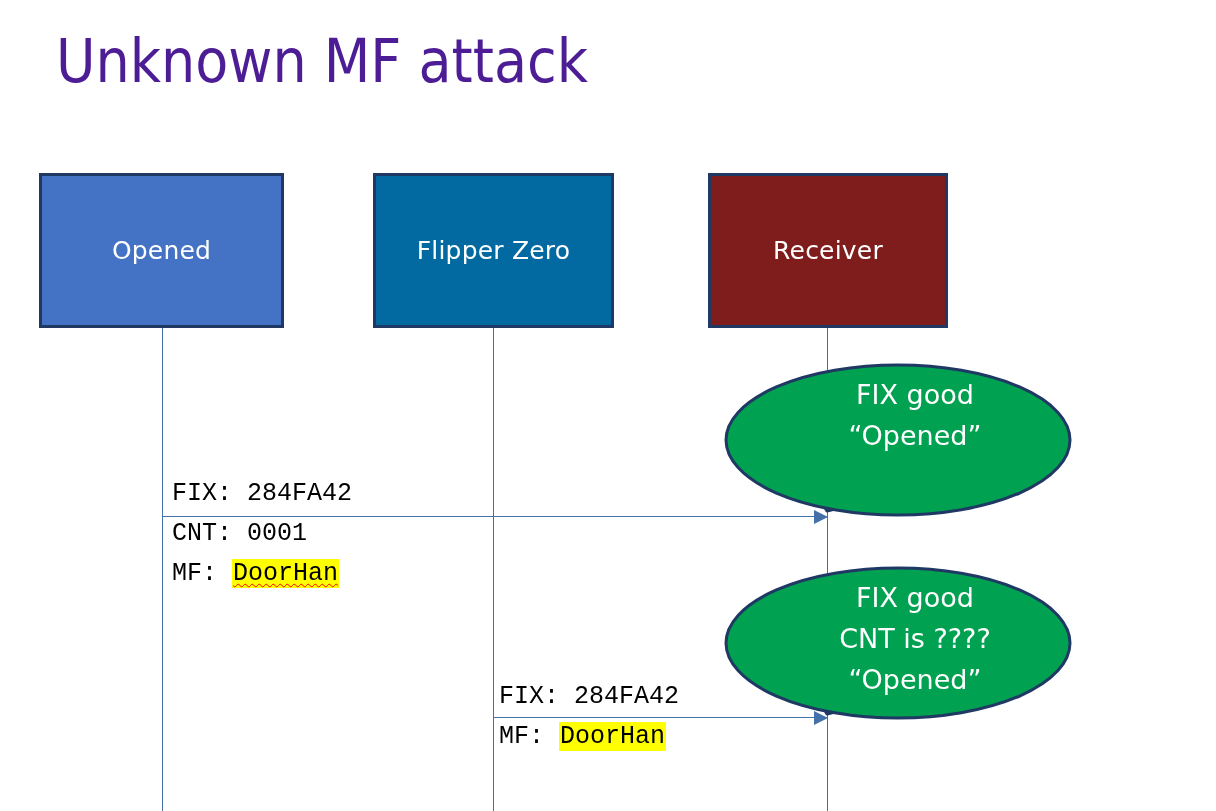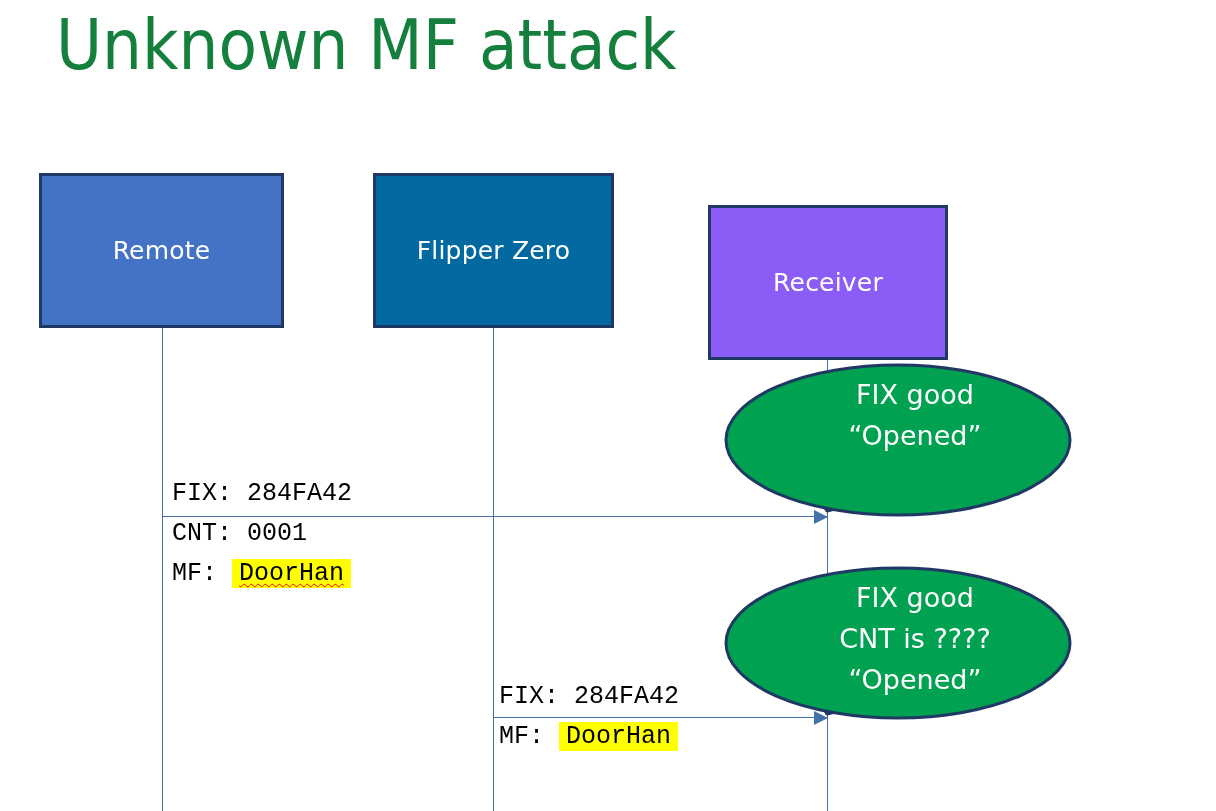--- a/index.html
+++ b/index.html
@@ -17,27 +17,27 @@
     width: 1216px;
     height: 811px;
     background: #ffffff;
     overflow: hidden;
   }
 
   
   #slide-title {
     position: absolute;
     left: 56px;
-    top: 4px;
+    top: 20px;
     font-family: "DejaVu Sans Condensed", "DejaVu Sans", sans-serif;
     font-weight: 300;
-    font-size: 70px;
+    font-size: 60px;
     line-height: 82px;
     letter-spacing: 0px;
-    color: #15803d;
+    color: #4c1d95;
     white-space: nowrap;
   }
 
   
   .lifeline {
     position: absolute;
     width: 1px;
     background: #4472a8;
   }
 
@@ -50,21 +50,21 @@
     align-items: center;
     justify-content: center;
     color: #ffffff;
     font-size: 25px;
     font-weight: 400;
     font-family: "DejaVu Sans", sans-serif;
     letter-spacing: 0.2px;
   }
   #actor-remote   { left: 39px;  top: 173px; width: 245px; height: 155px; background: #4472c4; }
   #actor-flipper  { left: 373px; top: 173px; width: 241px; height: 155px; background: #0369a1; }
-  #actor-receiver { left: 708px; top: 173px; width: 240px; height: 155px; background: #8b5cf6; margin-top: 32px; }
+  #actor-receiver { left: 708px; top: 173px; width: 240px; height: 155px; background: #7f1d1d; }
 
   
   .msg-arrow { position: absolute; }
   .msg-arrow .shaft {
     position: absolute;
     left: 0;
     top: 6px;
     height: 1px;
     width: 100%;
     background: #4472a8;
@@ -86,21 +86,21 @@
     font-family: Liberation Mono, monospace;
     font-size: 25px;
     line-height: 40px;
     color: #000000;
     white-space: nowrap;
   }
   .msg-text .line { display: block; height: 40px; }
   .hl {
     background: #ffff00;
     color: #000000;
-    padding: 0 7px;
+    padding: 0 1px;
   }
   .sp {
     
     text-decoration: underline wavy #ff0000;
     text-decoration-thickness: 1px;
     text-underline-offset: 3px;
   }
 
   
   .bubble { position: absolute; }
@@ -128,21 +128,21 @@
 
 <div id="slide">
 
   <div id="slide-title">Unknown MF attack</div>
 
   <div class="lifeline" style="left:162px; top:328px; height:483px;"></div>
   <div class="lifeline" style="left:493px; top:328px; height:483px;"></div>
   <div class="lifeline" style="left:827px; top:328px; height:483px;"></div>
 
   <div class="actor-box" id="actor-remote">
-    <span>Remote</span>
+    <span>Opened</span>
   </div>
   <div class="actor-box" id="actor-flipper">
     <span>Flipper Zero</span>
   </div>
   <div class="actor-box" id="actor-receiver">
     <span>Receiver</span>
   </div>
 
   <div class="msg-arrow" style="left:163px; top:510px; width:664px; height:14px;">
     <div class="shaft"></div>

